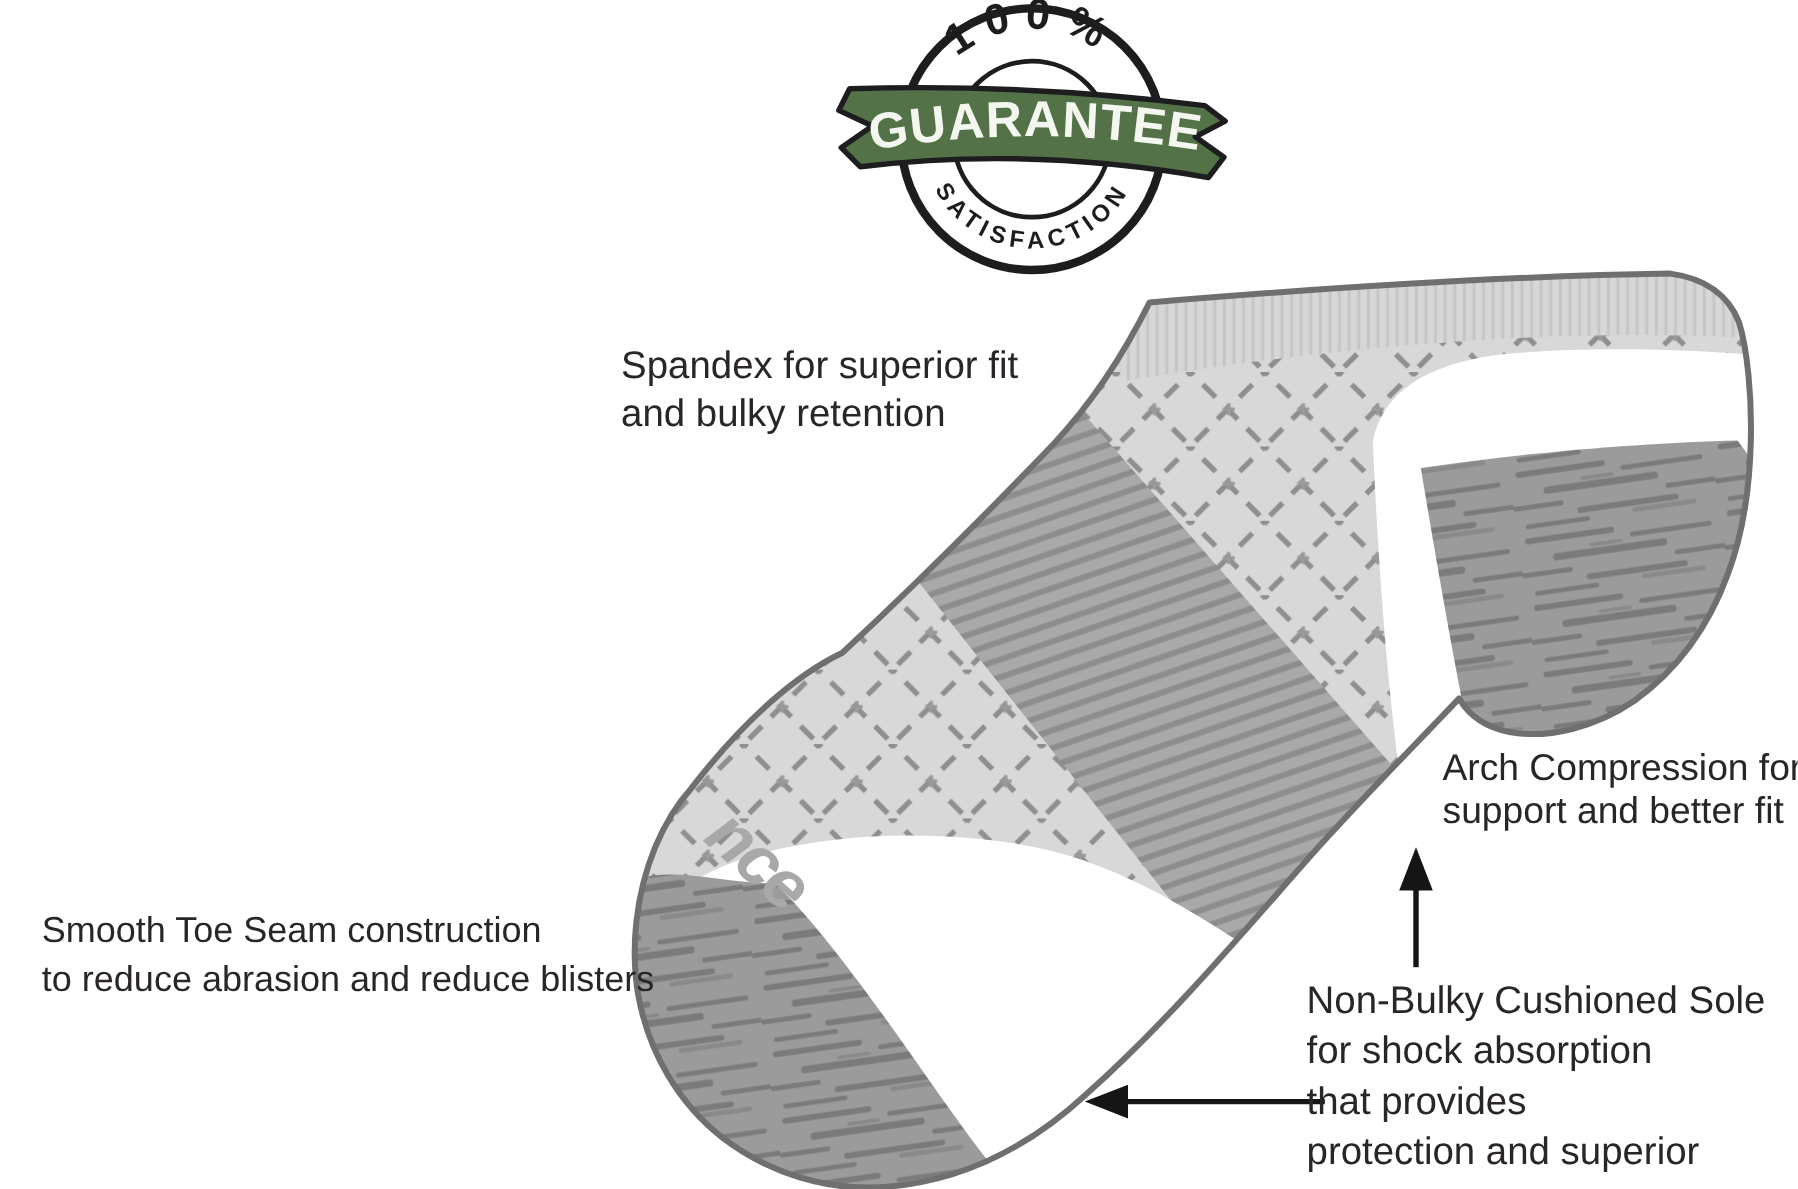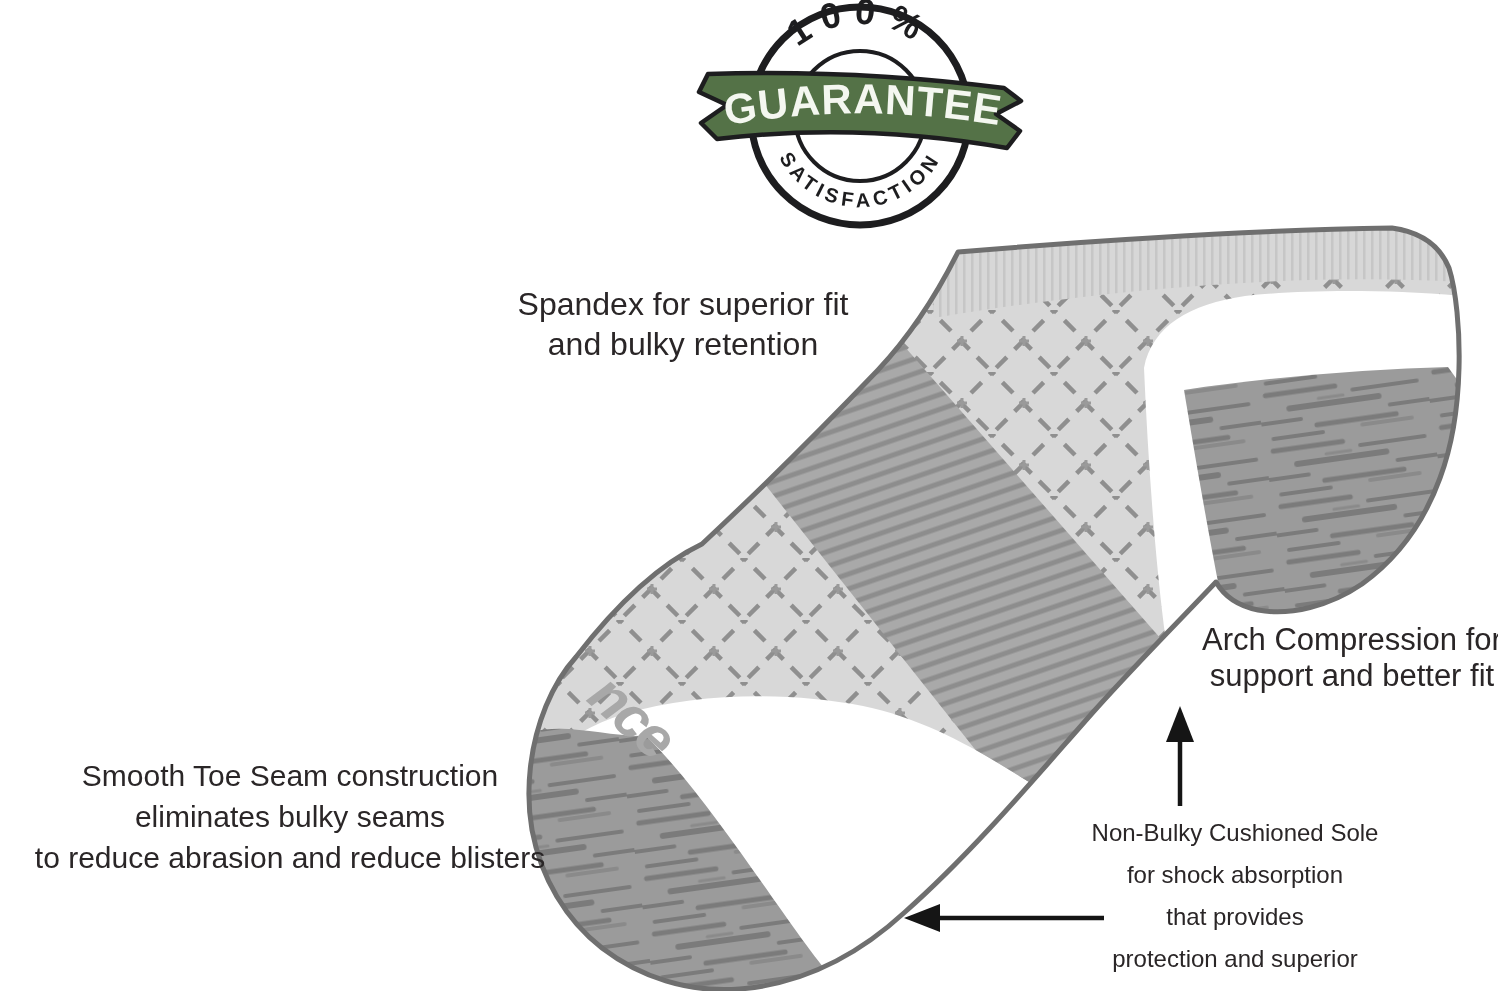--- a/index.html
+++ b/index.html
@@ -1,26 +1,26 @@
 <!DOCTYPE html>
 <html><head>
 <meta charset="utf-8">
 <style>
   html,body{margin:0;padding:0;background:#ffffff;}
   body{width:1498px;height:991px;position:relative;overflow:hidden;
        font-family:"Liberation Sans",sans-serif;}
   .stage{position:absolute;left:0;top:0;width:1498px;height:991px;}
   svg{position:absolute;left:0;top:0;}
-  .note{position:absolute;transform:translateX(-50%);text-align:center;
+  .note{position:absolute;transform:translateX(-50%);text-align:left;
         color:#2a2627;white-space:nowrap;}
   .note div{display:block;}
   .note-spandex{left:683px;top:284px;font-size:32px;line-height:40px;}
   .note-toe{left:258px;top:755px;font-size:30px;line-height:41px;margin-left:32px;}
   .note-arch{left:1352px;top:622px;font-size:31px;line-height:36px;}
-  .note-sole{left:1235px;top:812px;font-size:24px;line-height:42px;}
+  .note-sole{left:1280px;top:812px;font-size:32px;line-height:42px;}
 </style>
 </head>
 <body>
 
 <div class="stage">
 
 <svg width="1498" height="991" viewBox="0 0 1498 991">
   <defs>
     <clipPath id="sockClip">
       <path d="M 958 252 C 1090 241 1250 230 1392 228 C 1421 232 1440 246 1449 268
@@ -134,21 +134,20 @@
   </g>
 </svg>
 
 <div class="note note-spandex">
   <div>Spandex for superior fit</div>
   <div>and bulky retention</div>
 </div>
 
 <div class="note note-toe">
   <div>Smooth Toe Seam construction</div>
-  <div>eliminates bulky seams</div>
   <div>to reduce abrasion and reduce blisters</div>
 </div>
 
 <div class="note note-arch">
   <div>Arch Compression for</div>
   <div>support and better fit</div>
 </div>
 
 <div class="note note-sole">
   <div>Non-Bulky Cushioned Sole</div>

